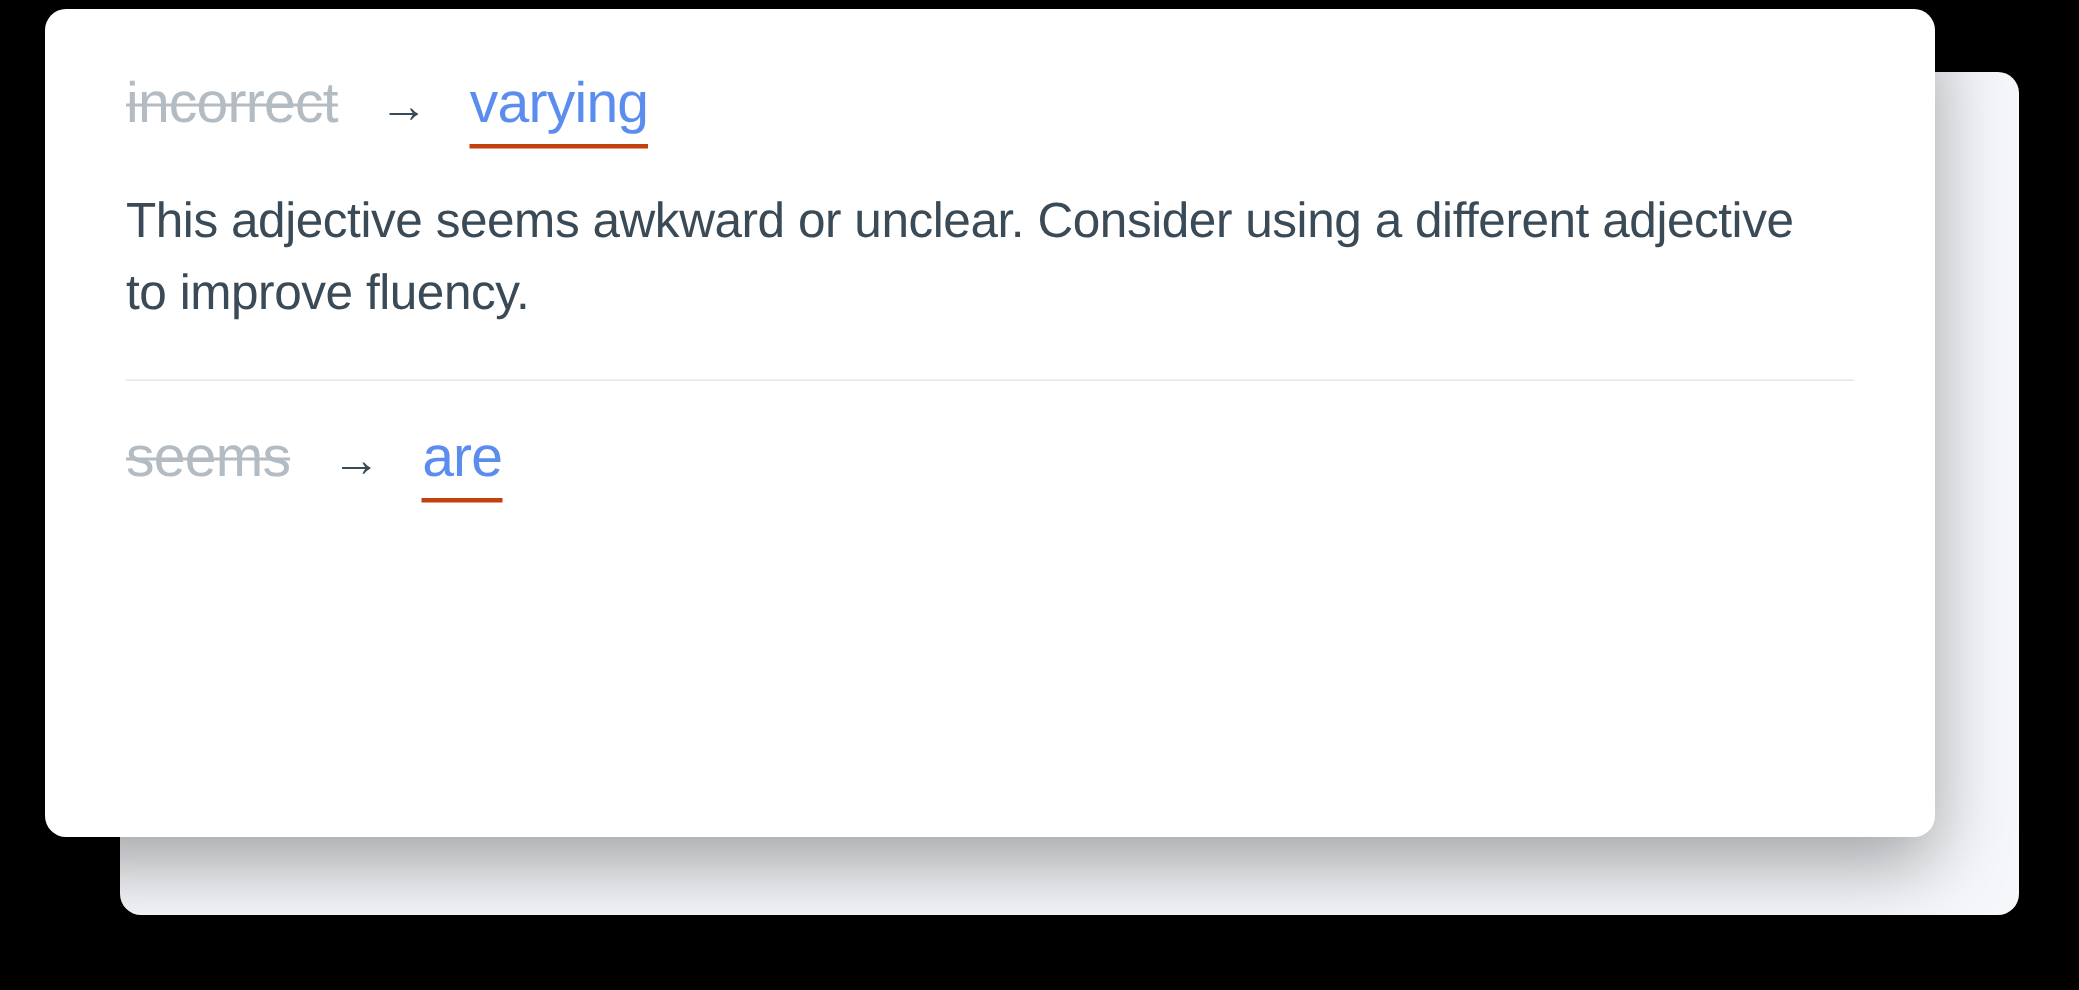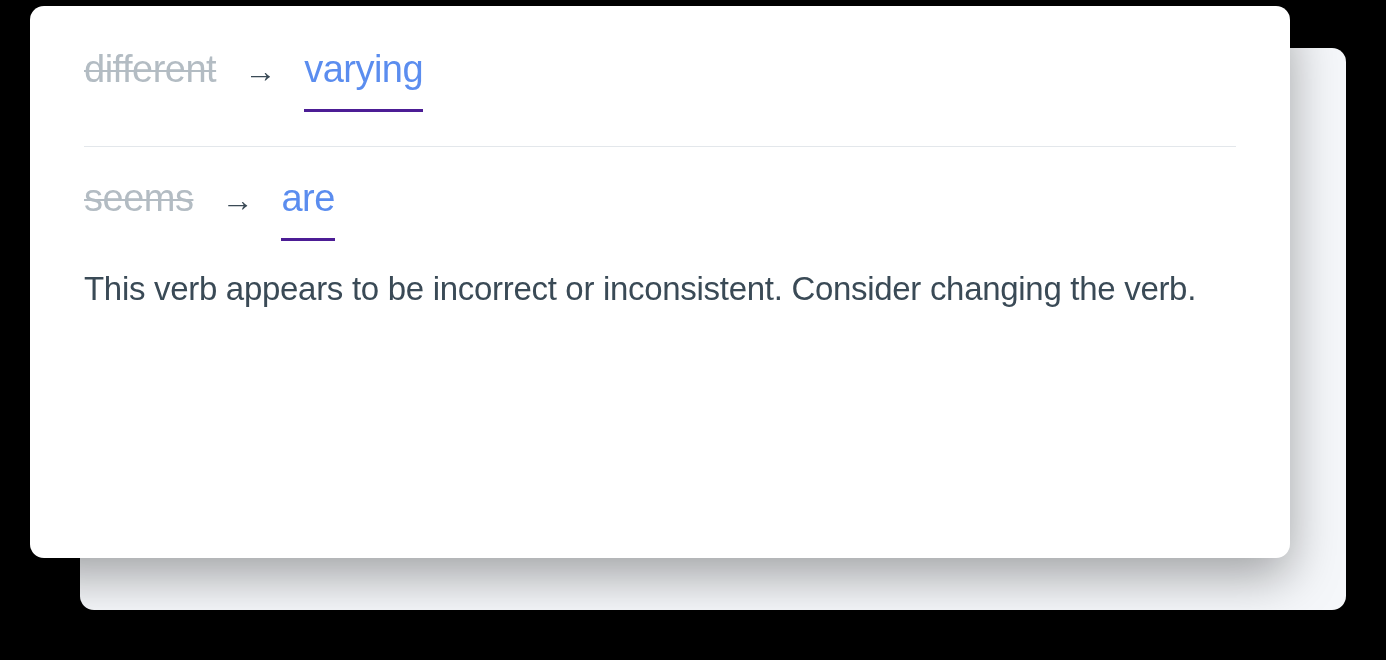--- a/index.html
+++ b/index.html
@@ -58,22 +58,22 @@
     .arrow {
       font-size: 32px;
       color: #3a4a56;
       font-weight: 400;
     }
     
     .replacement-word {
       font-size: 38px;
       font-weight: 500;
       color: #5b8def;
-      border-bottom: 3px solid #4c1d95;
-      padding-bottom: 18px;
+      border-bottom: 3px solid #c2410c;
+      padding-bottom: 5px;
       letter-spacing: -0.5px;
     }
     
     .explanation {
       font-size: 33px;
       line-height: 1.45;
       color: #3a4a56;
       font-weight: 450;
       letter-spacing: -0.3px;
       max-width: 1120px;
@@ -86,27 +86,27 @@
     }
   </style>
 </head>
 <body>
 
 <div class="back-card"></div>
 
 <div class="front-card">
 
   <div class="suggestion-row">
-    <span class="original-word">different</span>
+    <span class="original-word">incorrect</span>
     <span class="arrow">→</span>
     <span class="replacement-word">varying</span>
   </div>
+  <div class="explanation">This adjective seems awkward or unclear. Consider using a different adjective to improve fluency.</div>
 
   <div class="divider"></div>
 
   <div class="suggestion-row">
     <span class="original-word">seems</span>
     <span class="arrow">→</span>
     <span class="replacement-word">are</span>
   </div>
-  <div class="explanation">This verb appears to be incorrect or inconsistent. Consider changing the verb.</div>
 
 </div>
 
 </body></html>

